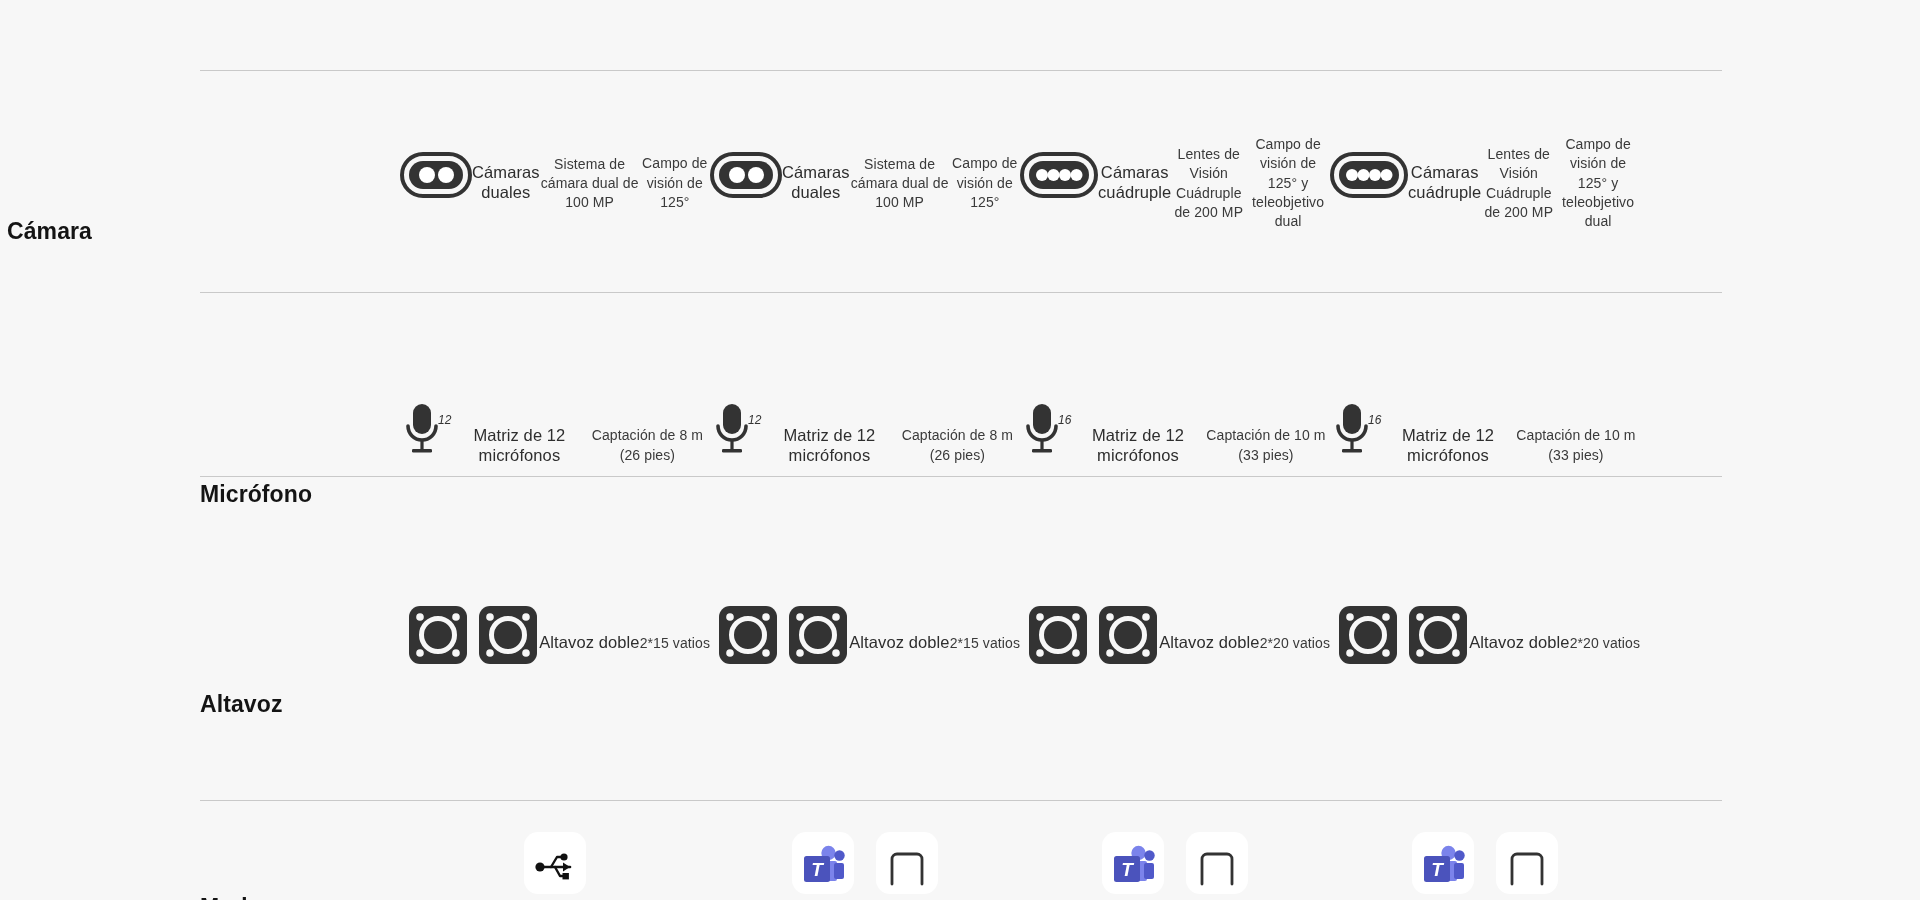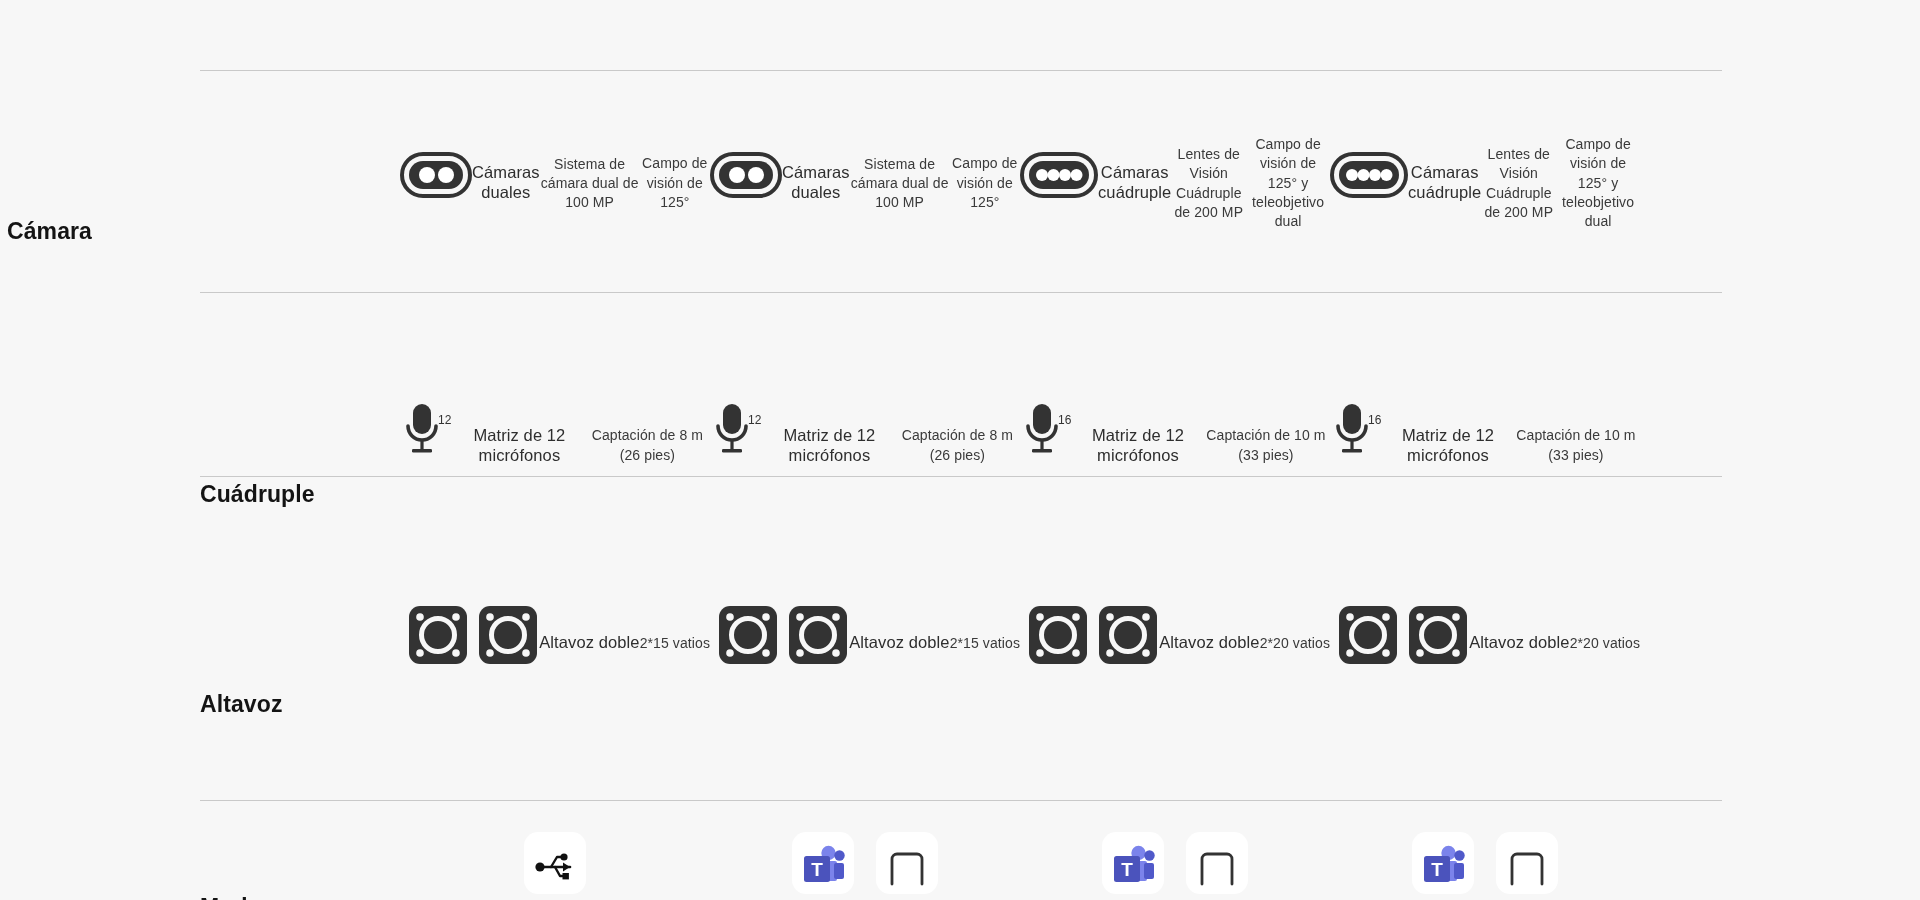--- a/index.html
+++ b/index.html
@@ -106,20 +106,21 @@
   
   #row-modo { top: 832px; }
   #row-modo .row-label { padding-top: 62px; }
   #row-modo .cell { flex-direction: row; justify-content: center; gap: 22px; }
 
   
   .icon-slot {
     display: flex;
     align-items: center;
     justify-content: center;
+    font-style: italic;
   }
 
   .cam-icon  { height: 46px; }
   .mic-icon  { height: 56px; }
   .spk-icon  { height: 62px; }
   .app-icon  { height: 62px; }
 
   svg { display: block; }
 </style>
 </head>
@@ -209,21 +210,21 @@
         <div class="cell-line">Lentes de Visión Cuádruple de 200 MP</div>
         <div class="cell-line second">Campo de visión de 125° y teleobjetivo dual</div>
       </div>
 
     </div>
   </div>
 
   <div class="divider" style="top:292px"></div>
 
   <div class="spec-row" id="row-microfono">
-    <div class="row-label">Cuádruple</div>
+    <div class="row-label">Micrófono</div>
     <div class="row-cells">
 
       <div class="cell">
         <div class="icon-slot">
           <svg class="mic-icon" width="54" height="56" viewBox="0 0 54 56">
             <rect x="13" y="2" width="18" height="30" rx="9" fill="#333"></rect>
             <path d="M8 24 a14 14 0 0 0 28 0" fill="none" stroke="#333" stroke-width="3.6" stroke-linecap="round"></path>
             <rect x="20.4" y="38" width="3.2" height="10" fill="#333"></rect>
             <rect x="12" y="47" width="20" height="3.4" rx="1.2" fill="#333"></rect>
             <text x="38" y="22" font-family="Liberation Sans, sans-serif" font-size="12" fill="#333">12</text>

